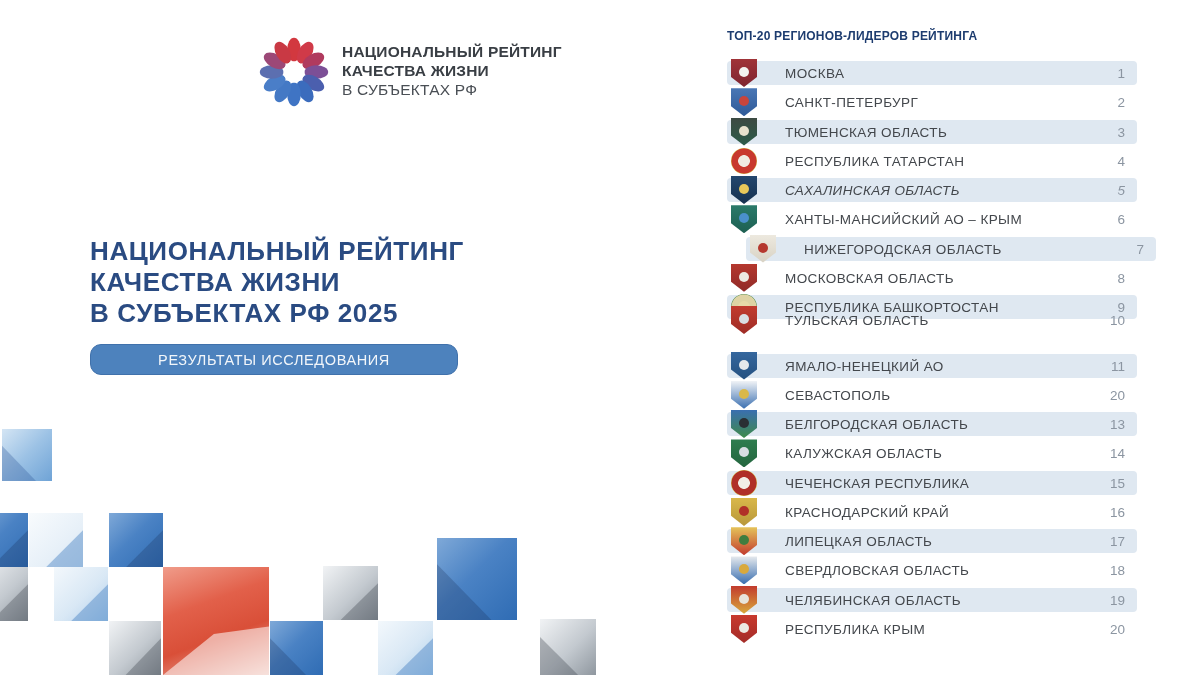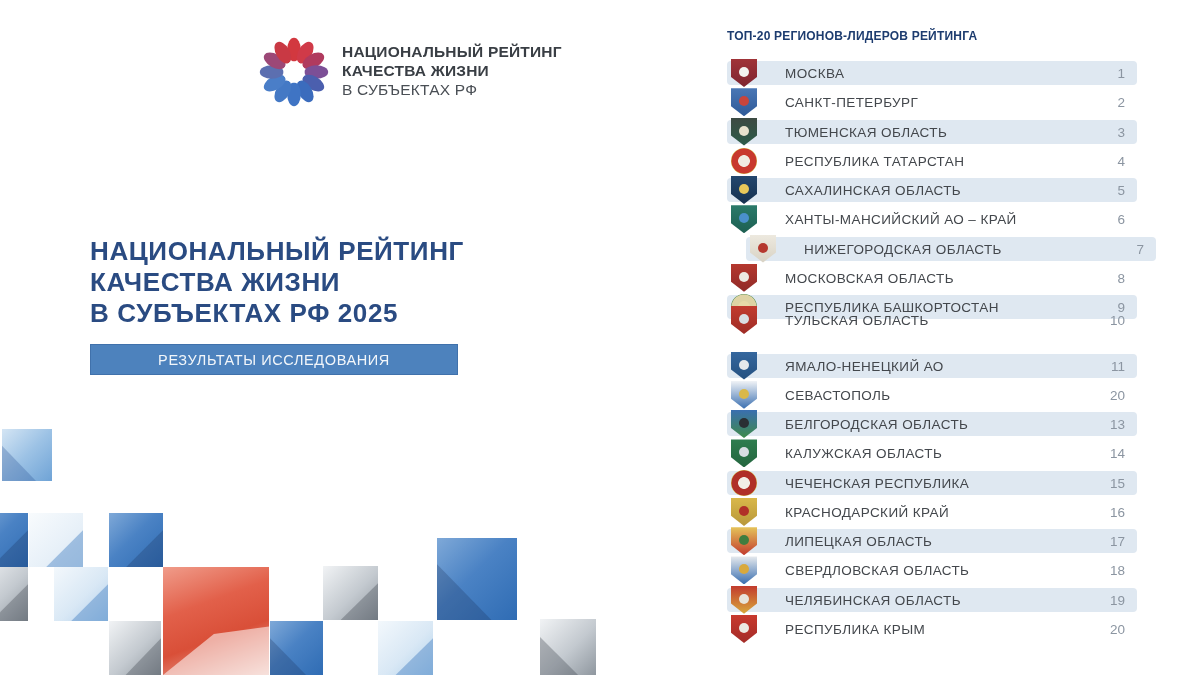--- a/index.html
+++ b/index.html
@@ -16,21 +16,21 @@
     line-height:13px; letter-spacing:0.4px; color:#21386b; white-space:nowrap;}
   .rating-logo{position:absolute; left:258px; top:34px; width:330px; height:80px;}
   .flower{position:absolute; left:0; top:2px;}
   .rating-text{position:absolute; left:84px; top:8px; font-size:15.5px; font-weight:bold;
     line-height:19px; letter-spacing:0.2px; color:#393e44; white-space:nowrap;}
   .rating-text .light{font-weight:normal; color:#4a4f55;}
   
   .main-title{position:absolute; left:90px; top:236px; font-size:26px; font-weight:bold;
     line-height:31px; letter-spacing:0.6px; color:#2a4b82; white-space:nowrap;}
   .results-button{position:absolute; left:90px; top:344px; width:368px; height:31px;
-    background:#4d82bd; border:1px solid #4071ab; border-radius:0; box-sizing:border-box;
+    background:#4d82bd; border:1px solid #4071ab; border-radius:11px; box-sizing:border-box;
     display:flex; align-items:center; justify-content:center;
     font-size:14.5px; color:#f2f6fa; letter-spacing:0.6px; cursor:pointer;}
   
   .ranking-title{position:absolute; left:727px; top:29px; font-size:12px; font-weight:bold;
     letter-spacing:0.2px; color:#1d3c6f; white-space:nowrap;}
   .row{position:absolute; left:727px; width:410px; height:24px; border-radius:4px;}
   .row.odd{background:var(--stripe,#dfe8f1);}
   .row .name{position:absolute; left:58px; top:5px; font-size:13.5px; color:#43474c;
     letter-spacing:0.4px; white-space:nowrap;}
   .row .rank{position:absolute; right:12px; top:5px; font-size:13.5px; color:#8b95a1;}
@@ -129,32 +129,32 @@
           <div class="dot" style="background: rgb(232, 226, 205);"></div>
         </div>
         <span class="name">ТЮМЕНСКАЯ ОБЛАСТЬ</span>
         <span class="rank">3</span>
       </div>
       <div class="row" style="top: 148.78px;">
         <div class="emblem circle" style="background: radial-gradient(circle, rgb(240, 236, 226) 0px, rgb(240, 236, 226) 30%, rgb(200, 57, 46) 34%, rgb(200, 57, 46) 66%, rgb(210, 167, 62) 70%, rgb(210, 167, 62) 100%);"></div>
         <span class="name">РЕСПУБЛИКА ТАТАРСТАН</span>
         <span class="rank">4</span>
       </div>
-      <div class="row odd" style="top: 178.04px;">
+      <div class="row odd" style="top: 178.04px; font-style: italic;">
         <div class="emblem shield" style="background: linear-gradient(rgb(36, 71, 110), rgb(22, 49, 79));">
           <div class="dot" style="background: rgb(232, 200, 90);"></div>
         </div>
         <span class="name">САХАЛИНСКАЯ ОБЛАСТЬ</span>
         <span class="rank">5</span>
       </div>
       <div class="row" style="top: 207.3px;">
         <div class="emblem shield" style="background: linear-gradient(rgb(42, 122, 106), rgb(29, 95, 82));">
           <div class="dot" style="background: rgb(74, 144, 204);"></div>
         </div>
-        <span class="name">ХАНТЫ-МАНСИЙСКИЙ АО – КРАЙ</span>
+        <span class="name">ХАНТЫ-МАНСИЙСКИЙ АО – КРЫМ</span>
         <span class="rank">6</span>
       </div>
       <div class="row odd" style="top: 236.56px; margin-left: 19px;">
         <div class="emblem shield" style="background: linear-gradient(rgb(237, 233, 223), rgb(216, 210, 196));">
           <div class="dot" style="background: rgb(181, 56, 46);"></div>
         </div>
         <span class="name">НИЖЕГОРОДСКАЯ ОБЛАСТЬ</span>
         <span class="rank">7</span>
       </div>
       <div class="row" style="top: 265.82px;">

